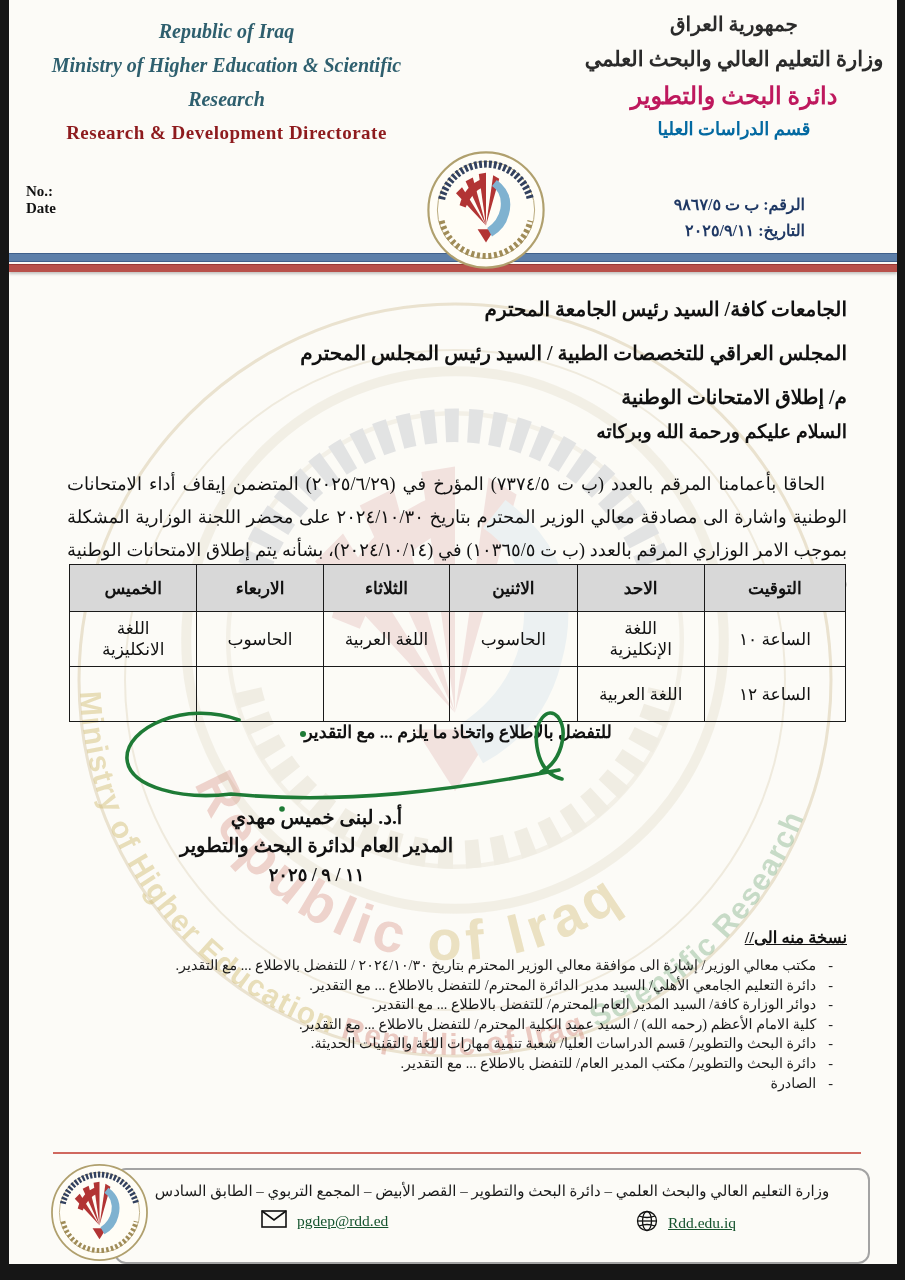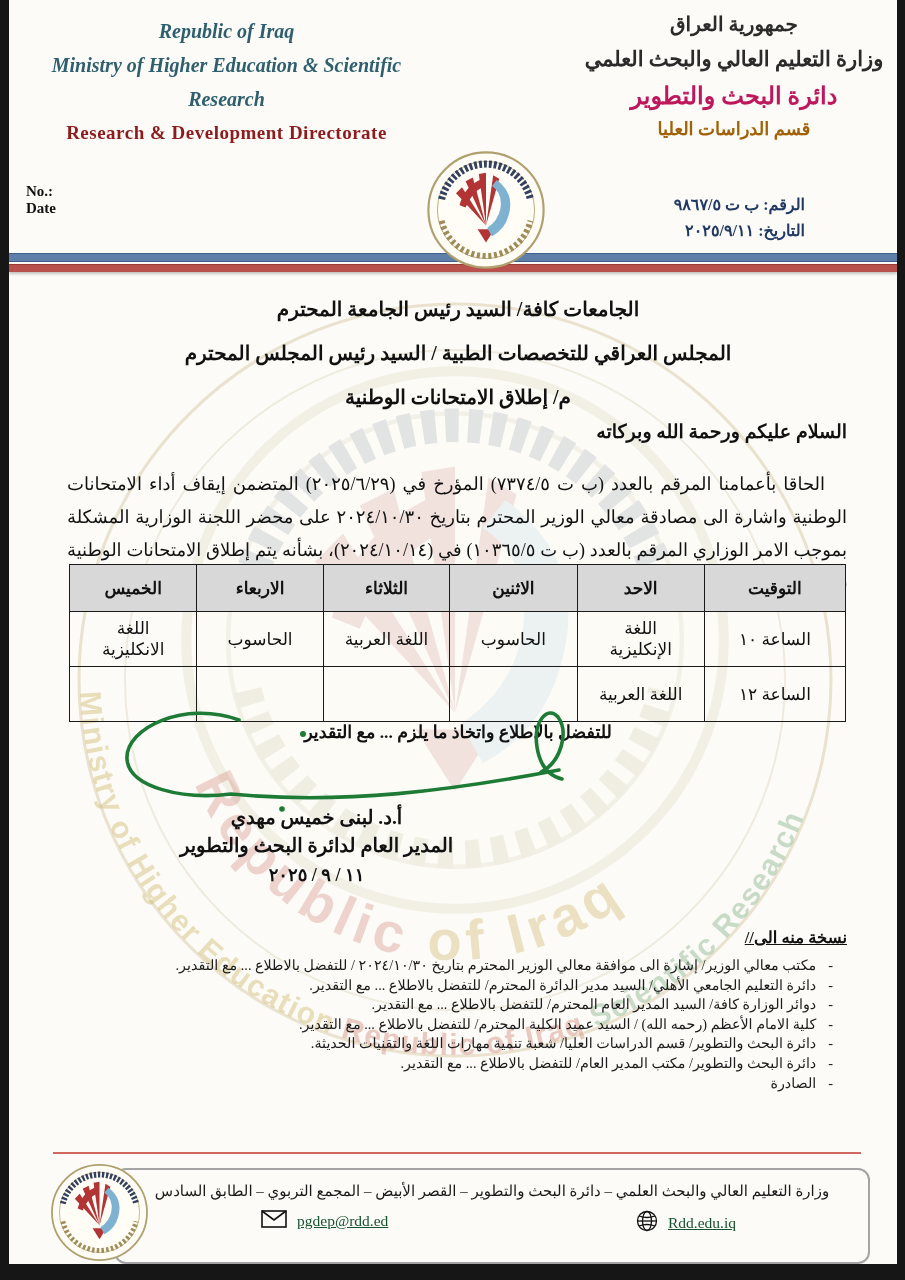--- a/index.html
+++ b/index.html
@@ -15,30 +15,30 @@
   
   .hdr-en{position:absolute;left:15px;top:20px;width:405px;text-align:center;z-index:2;
           color:#2e5f6e;font-style:italic;font-weight:bold;}
   .hdr-en .l{font-size:20px;margin-bottom:11px;}
   .hdr-en .dir{color:#8e1b1e;font-style:normal;font-size:19px;letter-spacing:.5px;margin-top:3px;}
   .hdr-no{position:absolute;left:17px;top:183px;z-index:2;font-weight:bold;font-size:15px;color:#111;}
   .hdr-ar{position:absolute;left:563px;top:12px;width:324px;text-align:center;z-index:2;direction:rtl;}
   .hdr-ar .c1{font-size:20px;font-weight:bold;color:#2b2b2b;}
   .hdr-ar .c2{font-size:21px;font-weight:bold;color:#2b2b2b;margin-top:10px;line-height:26px;}
   .hdr-ar .dir{font-size:24px;font-weight:bold;color:#be185d;margin-top:10px;}
-  .hdr-ar .dep{font-size:18px;font-weight:bold;color:#a16207;margin-top:8px;}
+  .hdr-ar .dep{font-size:18px;font-weight:bold;color:#0369a1;margin-top:8px;}
   .hdr-num{position:absolute;right:92px;top:192px;z-index:2;direction:rtl;text-align:right;
            color:#1f3864;font-weight:bold;font-size:16px;line-height:26px;}
   .logo-top{position:absolute;left:417px;top:150px;width:120px;height:120px;z-index:3;}
   .bar{position:absolute;left:0;right:0;z-index:1;}
   .bar.blue{top:253px;height:7px;background:#5d7fa9;border-top:1px solid #40608b;border-bottom:1px solid #40608b;}
   .bar.red{top:264px;height:7px;background:#b8514b;border-top:1px solid #9a3a36;box-shadow:0 2px 3px rgba(90,90,90,.35);}
 
   
-  .ttl{position:absolute;left:60px;right:50px;text-align:center;font-weight:bold;font-size:20px;z-index:2;direction:rtl;}
+  .ttl{position:absolute;left:60px;right:50px;font-weight:bold;font-size:20px;z-index:2;direction:rtl;}
   .greet{position:absolute;right:50px;top:420px;font-weight:bold;font-size:19px;z-index:2;direction:rtl;}
   .para{position:absolute;left:58px;right:50px;top:450px;z-index:2;direction:rtl;text-align:justify;
         font-size:18px;line-height:33px;text-indent:22px;}
   .para b{font-weight:bold;}
 
   table.sched{position:absolute;left:60px;right:51px;top:564px;width:777px;z-index:2;
               border-collapse:collapse;direction:rtl;table-layout:fixed;font-size:17px;}
   table.sched th,table.sched td{border:1.6px solid #1a1a1a;text-align:center;vertical-align:middle;padding:2px 20px;}
   table.sched th{background:#d8d8d8;font-weight:bold;height:42px;}
   table.sched td{height:50px;background:transparent;}

